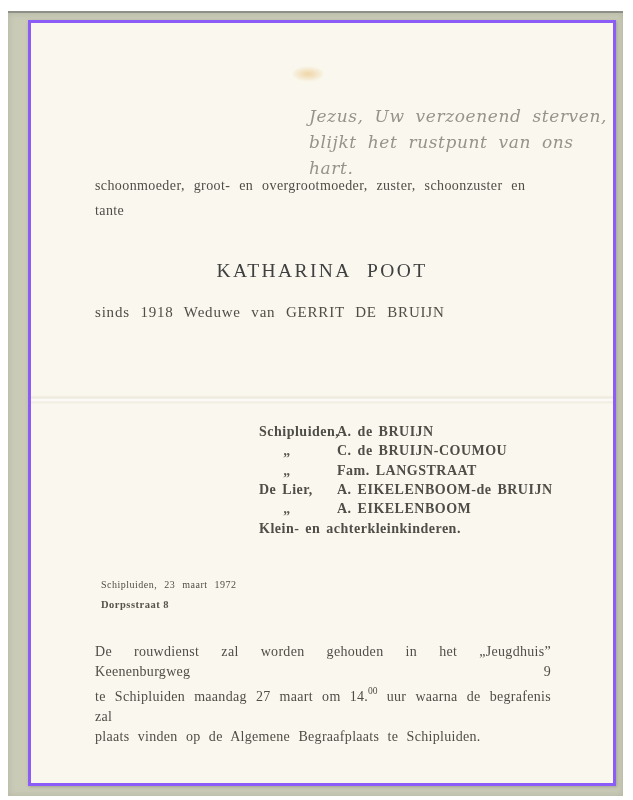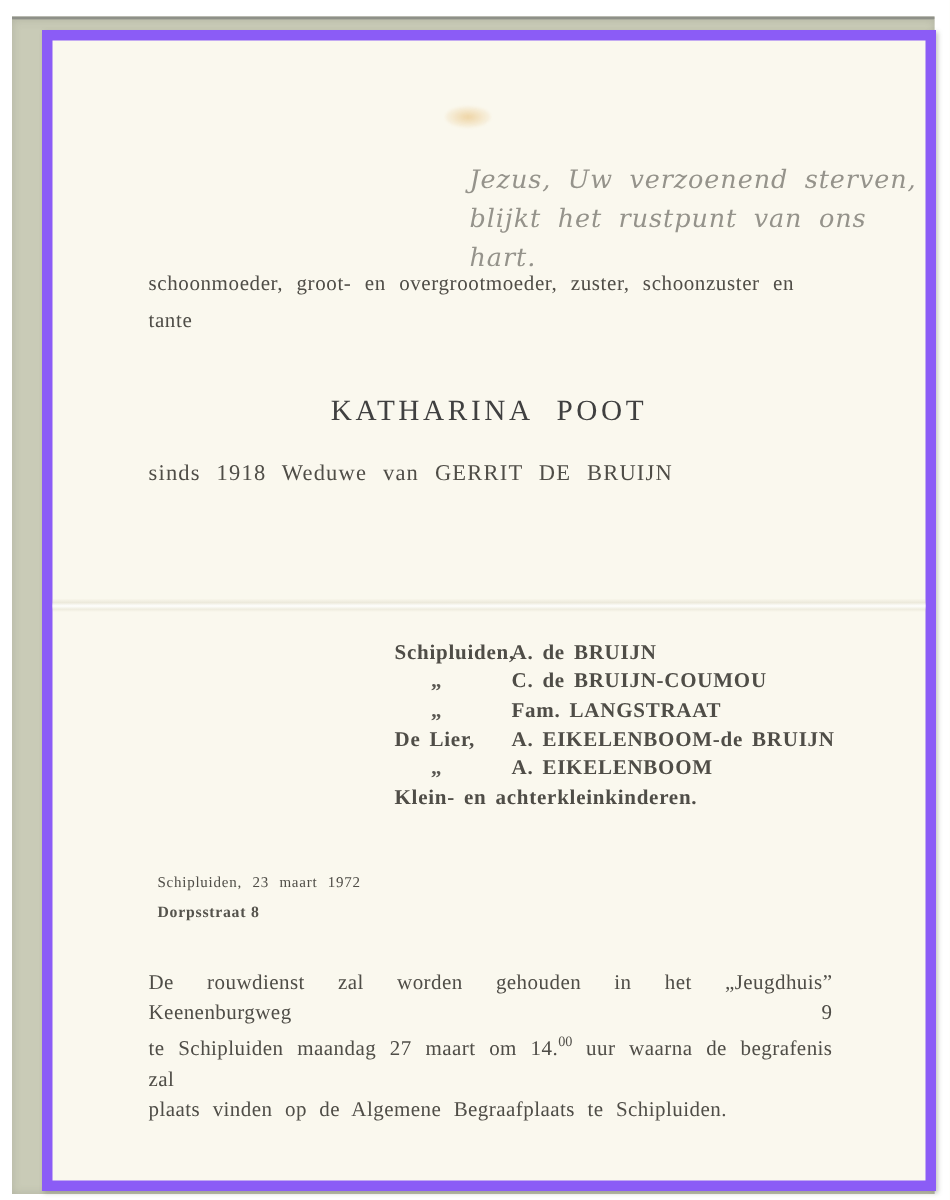--- a/index.html
+++ b/index.html
@@ -2,21 +2,21 @@
 <html><head>
 <meta charset="utf-8">
 <style>
   html,body{margin:0;padding:0;background:#ffffff;}
   .stage{position:relative;width:633px;height:800px;background:#ffffff;overflow:hidden;
          font-family:"Liberation Serif", serif;}
   .mat{position:absolute;left:8px;top:11px;right:10px;bottom:4px;
        background:#c9cbb7;border-top:2px solid #8e9088;
        box-shadow:inset 0 0 6px rgba(110,112,100,0.25);}
   .paper{position:absolute;left:28px;top:20px;width:582px;height:760px;
-         background:#faf8ee;border:7px solid #8b5cf6;
+         background:#faf8ee;border:3px solid #8b5cf6;
          box-shadow:1px 1px 3px rgba(90,92,80,0.35);}
   .crease{position:absolute;left:0;top:372px;width:100%;height:9px;
           background:linear-gradient(180deg,rgba(205,200,175,0.00) 0%,rgba(205,200,175,0.30) 30%,
                      rgba(255,255,255,0.85) 55%,rgba(200,195,168,0.22) 80%,rgba(205,200,175,0.00) 100%);}
   .stain{position:absolute;left:262px;top:44px;width:30px;height:14px;border-radius:50%;
          background:radial-gradient(ellipse at center,rgba(224,168,74,0.45) 0%,rgba(224,168,74,0.12) 60%,rgba(224,168,74,0) 100%);
          filter:blur(1px);}
   .txt{position:absolute;color:#4f4d47;}
   .epigraph{left:278px;top:80px;font-family:"DejaVu Serif", serif;font-style:italic;
             font-size:17px;line-height:26px;color:#95938b;letter-spacing:0.6px;word-spacing:5px;}

